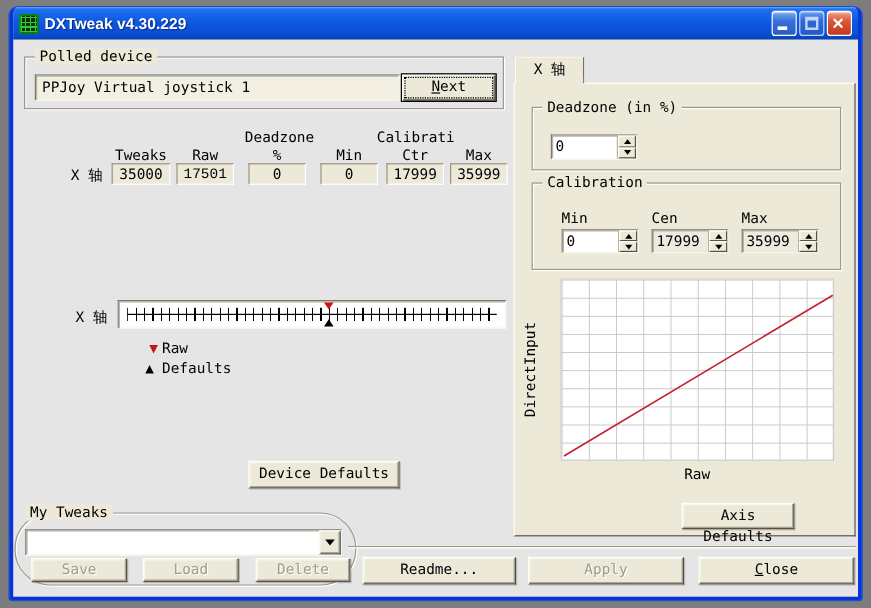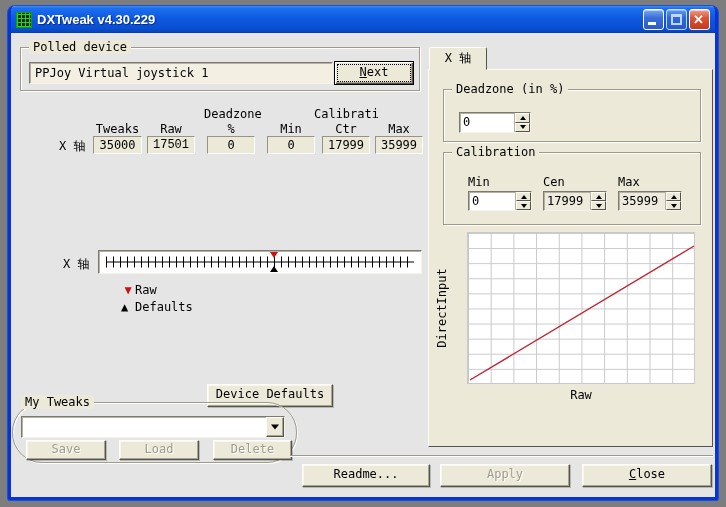--- a/index.html
+++ b/index.html
@@ -138,21 +138,21 @@
 
     <div class="legend-item" style="left:110px; top:250px;text-align:center;">
       <span class="sym" style="color:#cc1111;">▼</span><span>Raw</span>
     </div>
     <div class="legend-item" style="left:110px; top:267px;">
       <span class="sym">▲</span><span>Defaults</span>
     </div>
 
     <div class="btn3d" style="left:196px; top:351px; width:126px; height:23px;">Device Defaults</div>
 
-    <div class="grp" style="left:1px; top:369px; width:285px; height:61px;border-radius:30px;">
+    <div class="grp" style="left:1px; top:394px; width:285px; height:61px;border-radius:30px;">
       <span class="grp-label">My Tweaks</span>
       <div class="sunken combo" style="left:8px; top:13px; width:264px; height:22px;">
         <div class="cval" style="padding:2px 4px;"></div>
         <div class="cbtn">
             <div class="tri-down-big"></div>
           </div>
       </div>
       <div class="btn3d disabled" style="left:13px;  top:37px; width:80px; height:20px; line-height:16px;">Save</div>
       <div class="btn3d disabled" style="left:106px; top:37px; width:80px; height:20px; line-height:16px;">Load</div>
       <div class="btn3d disabled" style="left:200px; top:37px; width:79px; height:20px; line-height:16px;">Delete</div>
@@ -220,20 +220,21 @@
       <div class="ylab" style="left:4px; top:162px; width:18px; height:152px;">
         <span>DirectInput</span>
       </div>
       <div class="plot" style="left:38px; top:162px; width:228px; height:152px;">
         <svg width="228" height="152" style="position:absolute; left:0; top:0;">
           <line x1="2" y1="147" x2="226" y2="13" stroke="#c22233" stroke-width="1.4"></line>
         </svg>
       </div>
       <div class="lbl ctr" style="left:38px; top:318px; width:228px;">Raw</div>
 
+      <div class="btn3d" style="left:139px; top:349px; width:94px; height:22px;">Axis Defaults</div>
     </div>
 
     <div class="sep" style="left:279px; top:422px; width:423px;"></div>
     <div class="btn3d" style="left:291px; top:431px; width:128px; height:23px;">Readme...</div>
     <div class="btn3d accel" style="left:571px; top:431px; width:130px; height:23px;">Close</div>
     <div class="btn3d disabled" style="left:429px; top:431px; width:130px; height:23px;">Apply</div>
 
   </div>
 </div>
 

